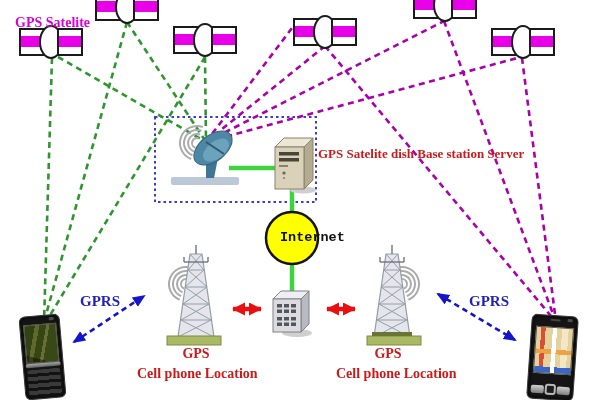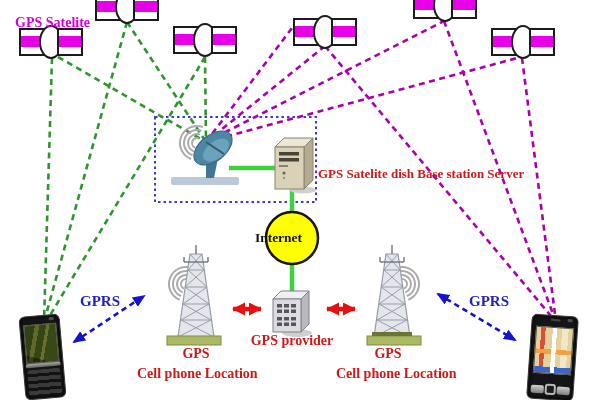--- a/index.html
+++ b/index.html
@@ -240,22 +240,21 @@
     <div class="ph-cam"></div>
     <div class="ph-screen"></div>
     <div class="ph-keys-r">
       <span class="k kl"></span>
       <span class="kc"></span>
       <span class="k kr"></span>
     </div>
   </div>
 
   <div class="lbl magenta" style="left:15px;top:16px;">GPS Satelite</div>
-  <div class="lbl red" style="left:318px;top:167px;font-size:13px;">GPS Satelite dish Base station Server</div>
-  <div class="lbl black" style="left:250px;top:231px;width:57px;text-align:center;font-size:13.5px;">Internet</div>
-  <div class="lbl red" style="left:250px;top:334px;width:84px;text-align:center;font-size:14px;">GPS provider</div>
+  <div class="lbl red" style="left:318px;top:147px;font-size:13px;">GPS Satelite dish Base station Server</div>
+  <div class="lbl black" style="left:280px;top:231px;width:57px;text-align:center;font-size:13.5px;font-family:Liberation Mono, monospace;">Internet</div>
   <div class="lbl blue" style="left:80px;top:294px;font-size:15px;">GPRS</div>
   <div class="lbl blue" style="left:469px;top:294px;font-size:15px;">GPRS</div>
   <div class="lbl red" style="left:178px;top:347px;width:36px;text-align:center;font-size:14px;">GPS</div>
   <div class="lbl red" style="left:370px;top:347px;width:36px;text-align:center;font-size:14px;">GPS</div>
   <div class="lbl red" style="left:137px;top:367px;font-size:14px;">Cell phone Location</div>
   <div class="lbl red" style="left:336px;top:367px;font-size:14px;">Cell phone Location</div>
 </div>
 
 </body></html>

